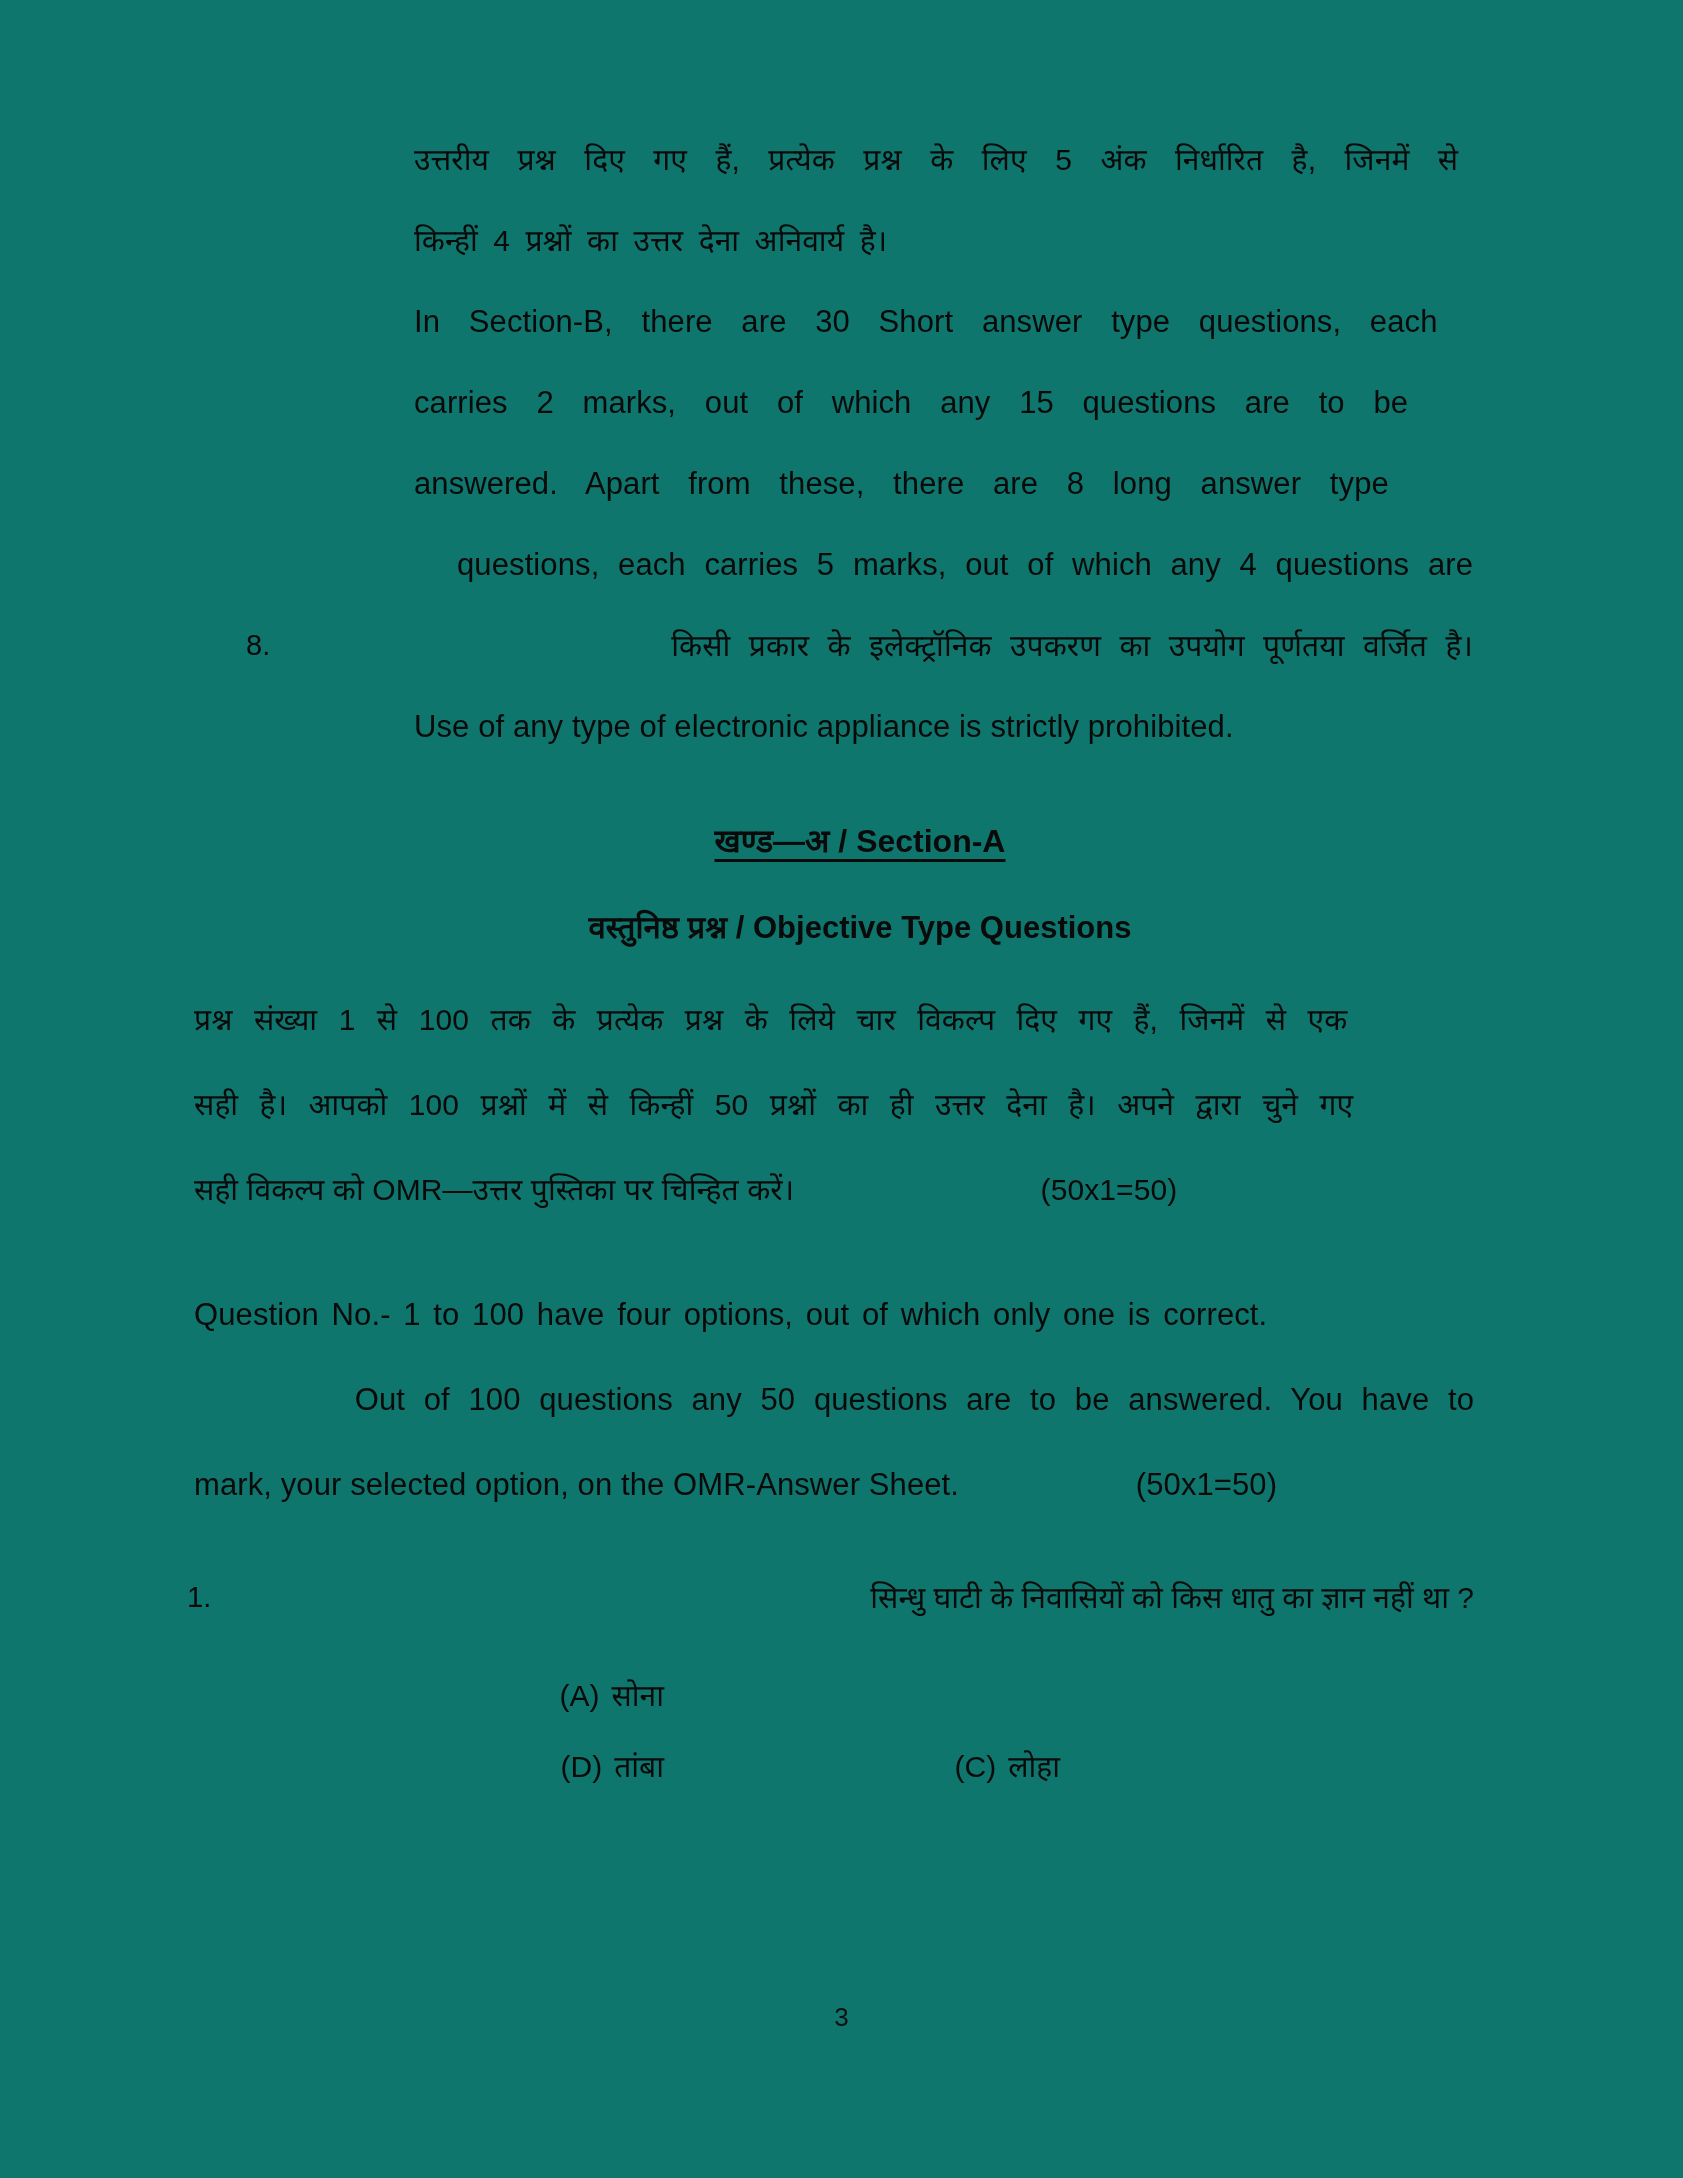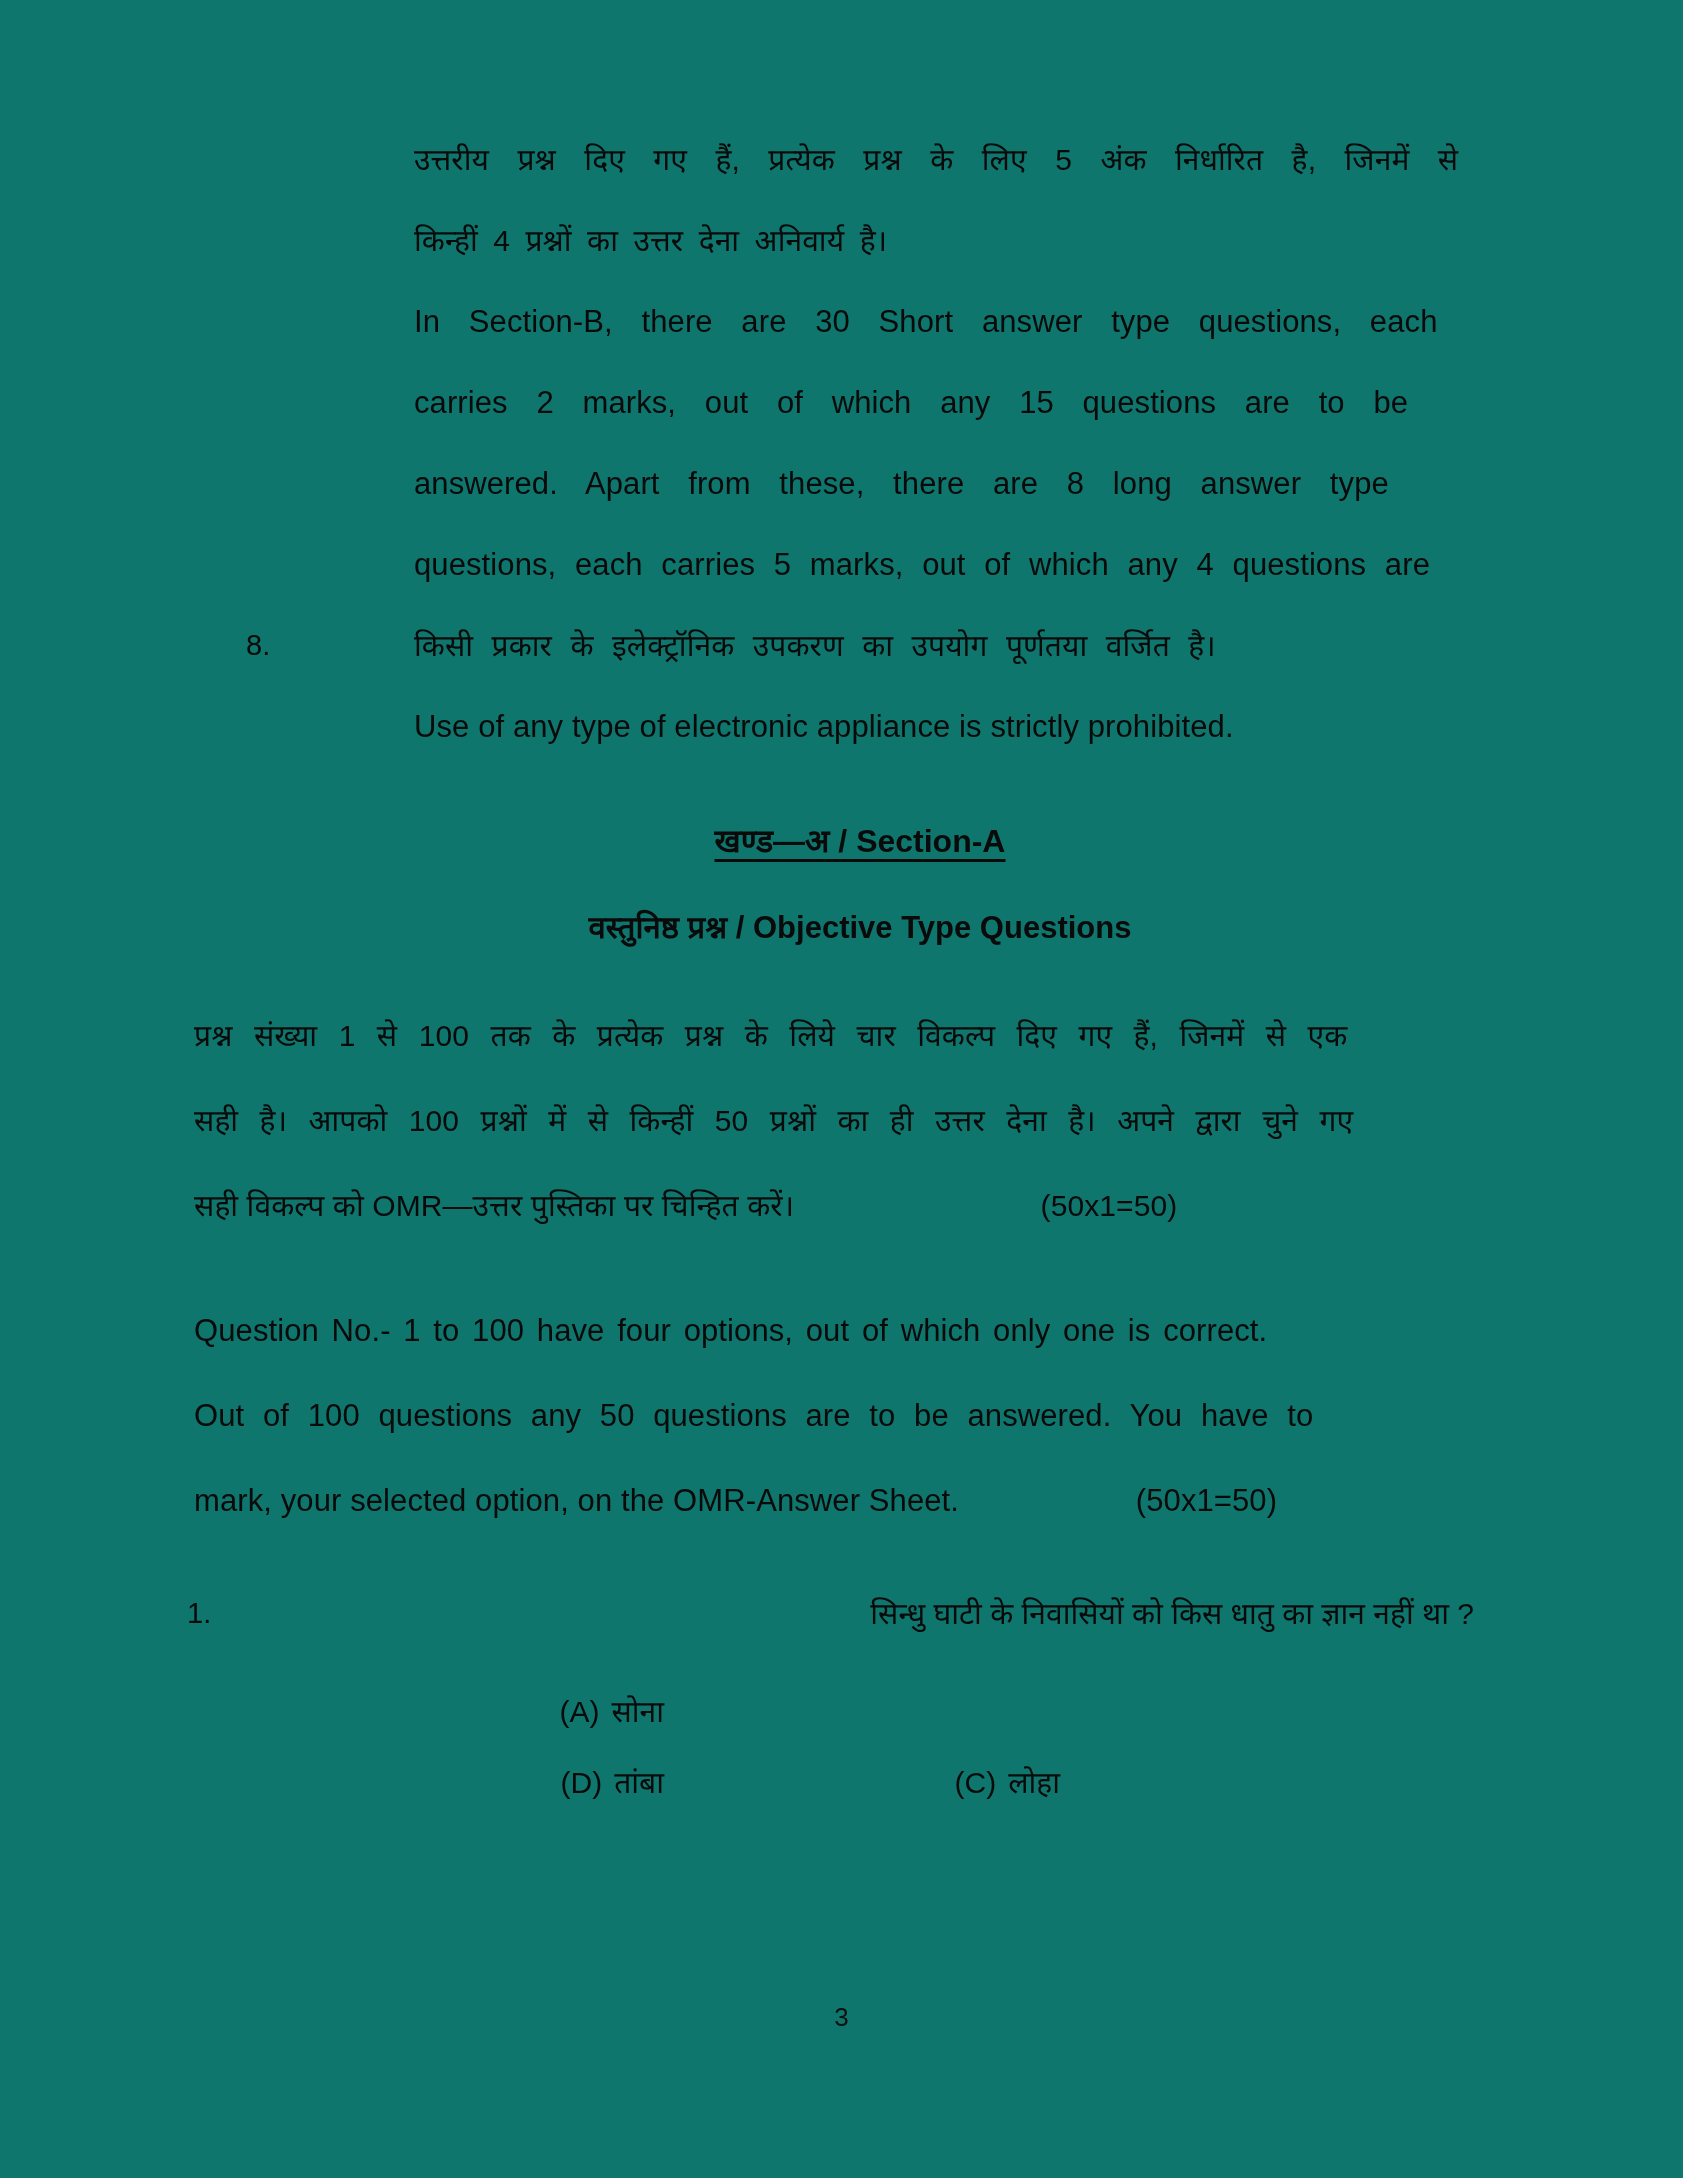--- a/index.html
+++ b/index.html
@@ -47,21 +47,21 @@
     white-space: nowrap;
   }
 
   .line-hi {
     font-family: "Liberation Sans", "DejaVu Sans", sans-serif;
     font-size: 30px;
   }
 
   
   .just-1 { word-spacing: 7px; }
-  .just-2 { word-spacing: 10px; }
+  .just-2 { word-spacing: 10px; text-align: right; }
   .just-3 { word-spacing: 13px; }
   .just-4 { word-spacing: 20px; }
   .just-5 { word-spacing: 4px; }
   .just-0 { word-spacing: 0px; }
 
   
   .item-row {
     position: relative;
     min-height: 81px;
   }
@@ -90,21 +90,21 @@
     text-decoration: underline;
     text-underline-offset: 7px;
     text-decoration-thickness: 3px;
     padding-bottom: 2px;
   }
   .heading-2 {
     text-align: center;
     font-weight: bold;
     font-size: 31px;
     margin-top: 44px;
-    margin-bottom: 28px;
+    margin-bottom: 12px;
   }
 
   
   .para {
     margin-left: -59px;
     width: 1287px;
   }
   .para .line { line-height: 85px; margin-left: 7px; }
 
   .marks {

